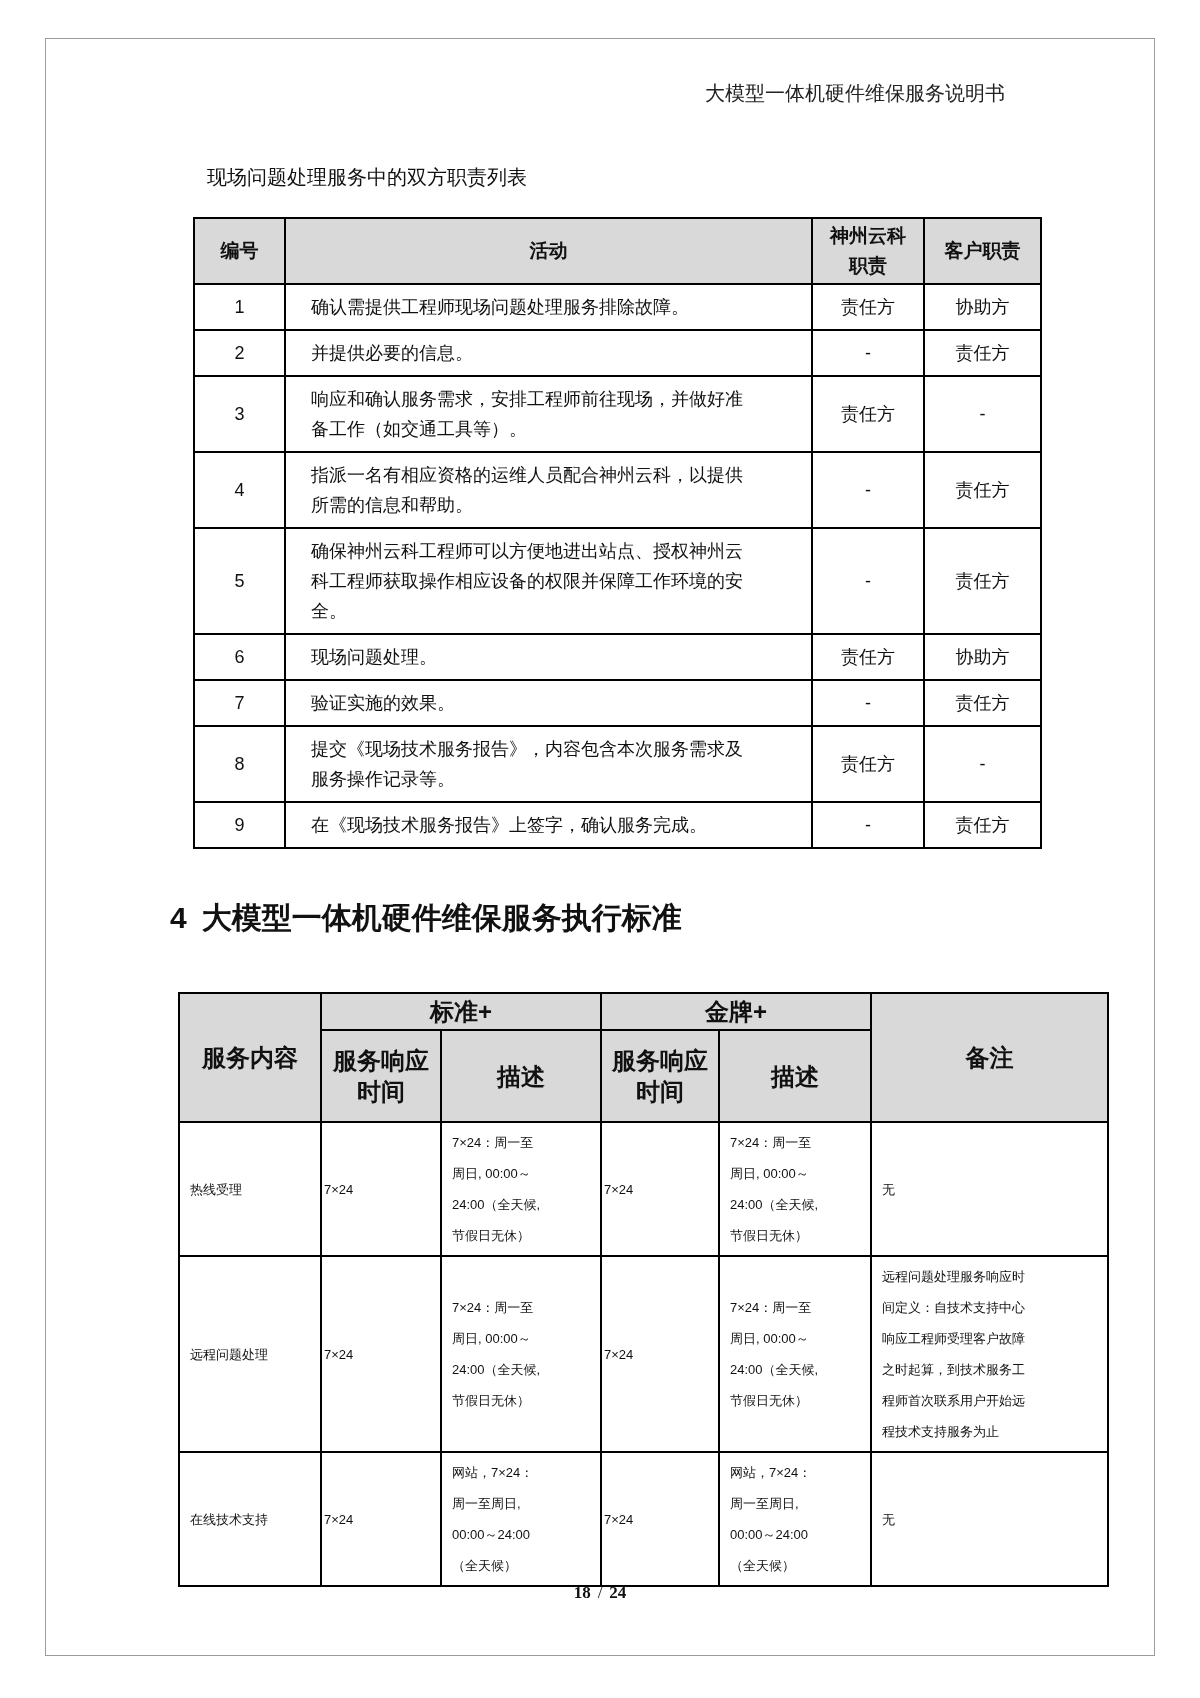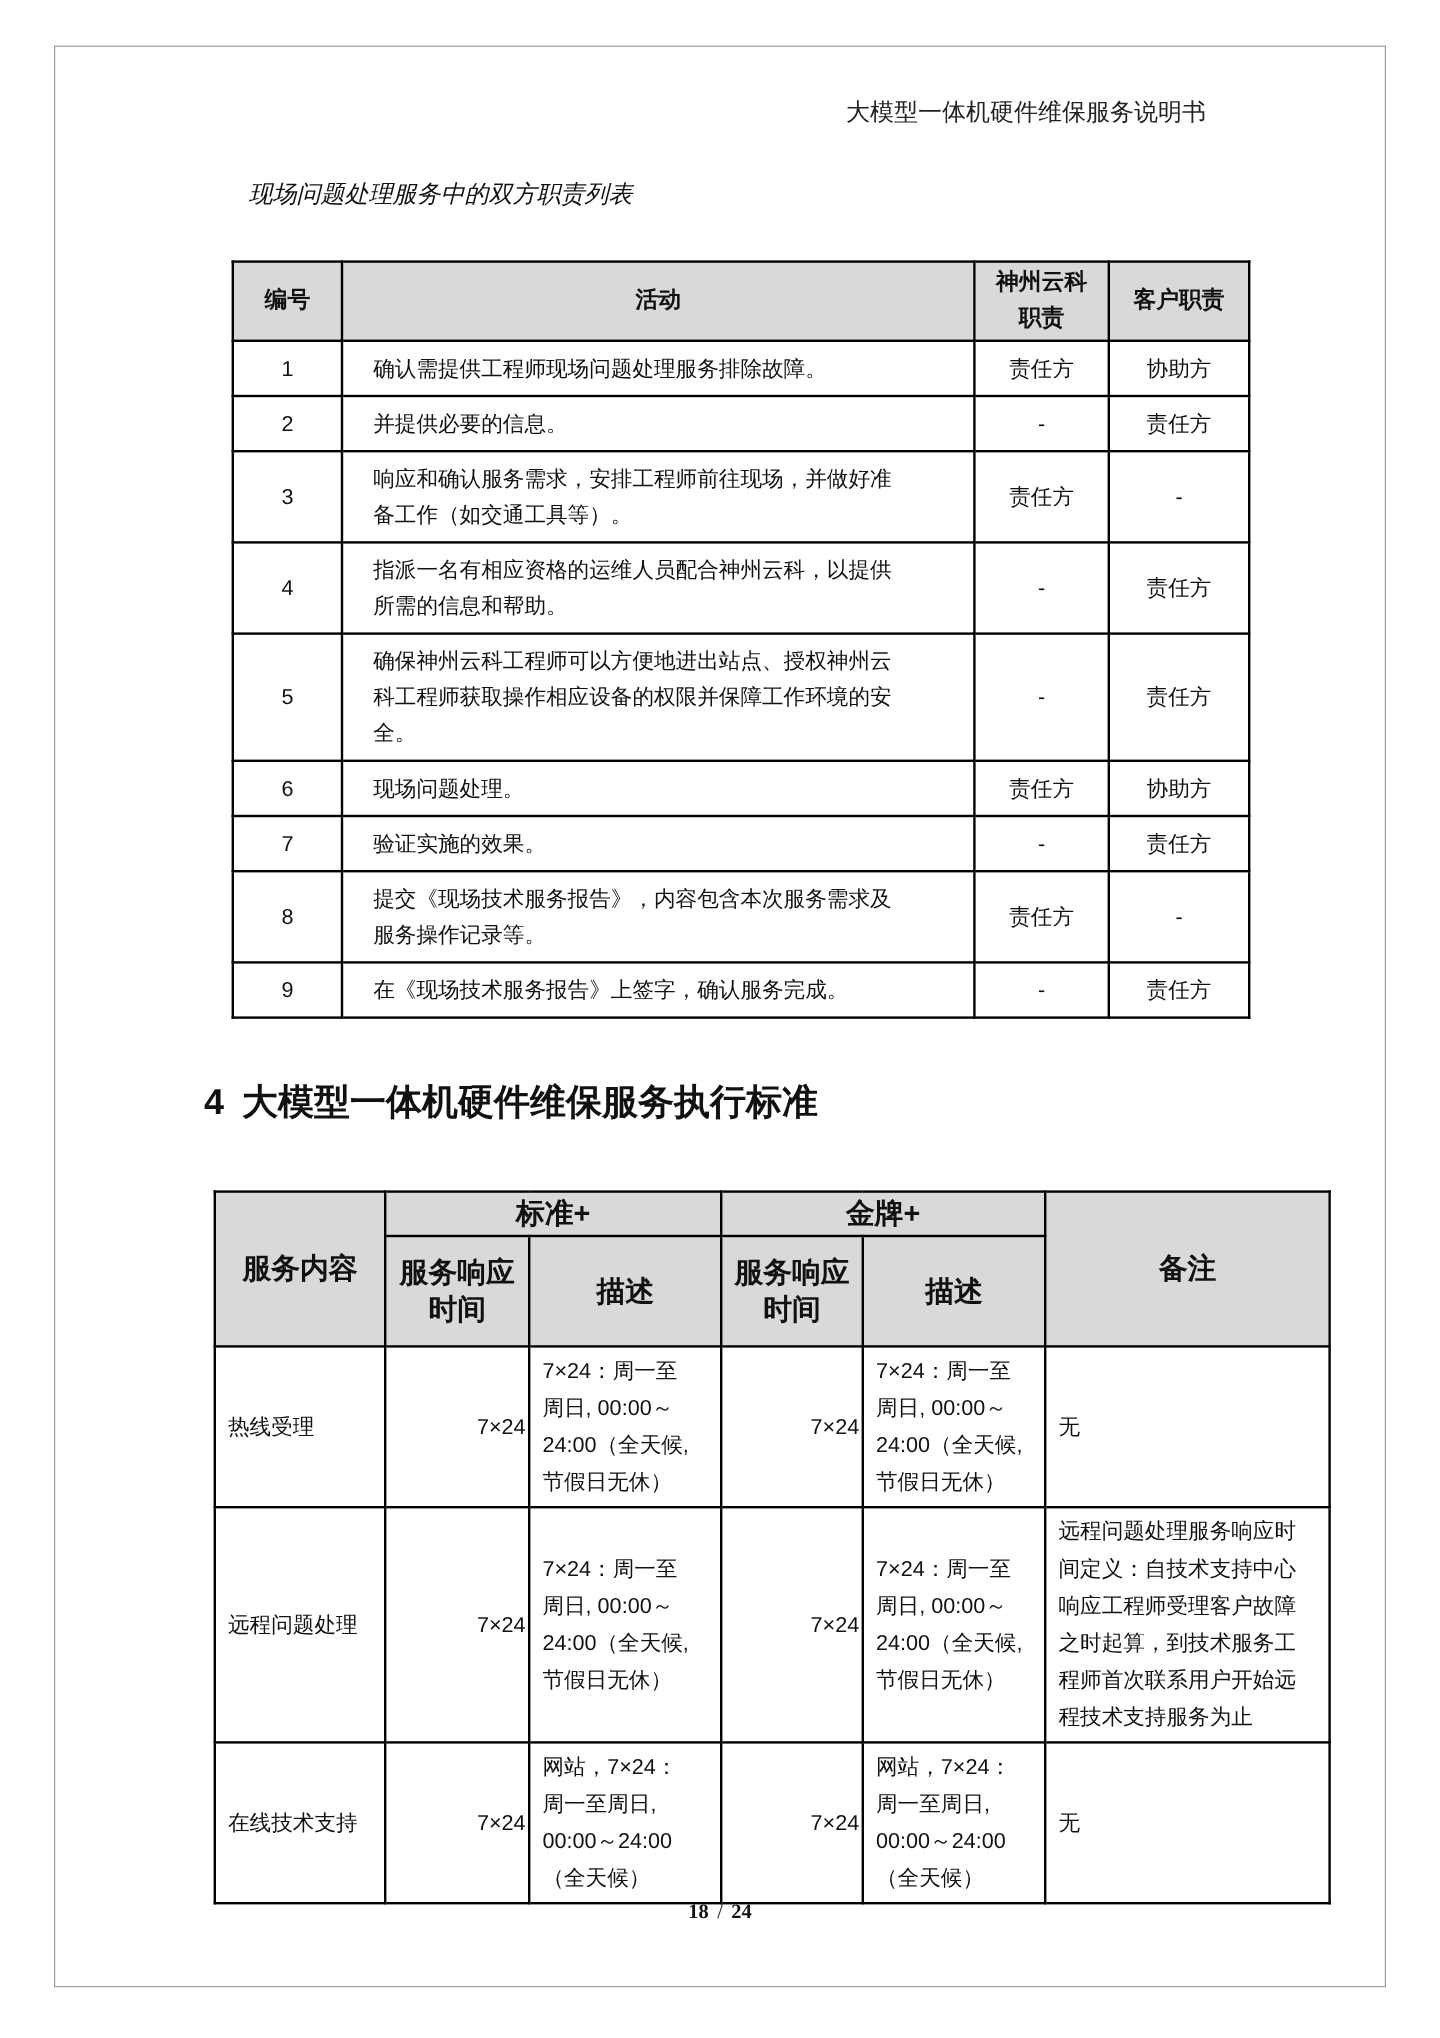--- a/index.html
+++ b/index.html
@@ -2,38 +2,38 @@
 <html><head>
 <meta charset="utf-8">
 <style>
   html,body{margin:0;padding:0;background:#ffffff;}
   body{width:1200px;height:1698px;position:relative;overflow:hidden;
        font-family:"Liberation Sans",sans-serif;color:#111;}
   .page-border{position:absolute;left:45px;top:38px;width:1108px;height:1616px;
        border:1px solid #9b9b9b;}
   .doc-header{position:absolute;top:80px;left:0;width:1005px;text-align:right;
        font-family:"Liberation Serif",serif;font-size:20px;color:#222;}
-  .intro{position:absolute;top:148px;left:207px;font-size:20px;color:#111;font-style:italic;}
+  .intro{position:absolute;top:164px;left:207px;font-size:20px;color:#111;}
   table{border-collapse:collapse;table-layout:fixed;}
   th,td{border:2px solid #000;vertical-align:middle;overflow:hidden;}
   th{background:#d9d9d9;font-weight:bold;text-align:center;font-size:19px;line-height:30px;padding:2px 4px;}
   .pre{white-space:pre-line;margin-top:16px;}
   
   .resp-table{position:absolute;top:217px;left:193px;width:847px;border-radius:10px;}
   .resp-table td{font-size:18px;line-height:30px;padding:7px 25px;}
   .resp-table td.c{text-align:center;padding:7px 2px;}
   
   .section-heading{position:absolute;top:898px;left:170px;font-size:30px;font-weight:bold;
        display:flex;align-items:baseline;}
   .section-heading .num{margin-right:15px;font-weight:bold;}
   
   .std-table{position:absolute;top:992px;left:178px;width:929px;}
   .std-table th{font-size:24px;line-height:31px;}
-  .std-table td{font-size:18px;line-height:31px;padding:4px 10px;}
-  .std-table td.c{text-align:right;padding:4px 2px;}
+  .std-table td{font-size:13px;line-height:31px;padding:4px 10px;}
+  .std-table td.c{text-align:left;padding:4px 2px;}
   .std-table tr.hA{height:36px;}
   .std-table tr.hB{height:92px;}
   .std-table tr.r1{height:128px;}
   .std-table tr.r2{height:192px;}
   .std-table tr.r3{height:122px;}
   
   .footer{position:absolute;top:1583px;left:0;width:1200px;text-align:center;
        font-family:"Liberation Serif",serif;font-size:17px;color:#111;}
   .footer .b{font-weight:bold;margin-top:32px;}
   .footer .sep{margin:0 7px;font-weight:normal;}

